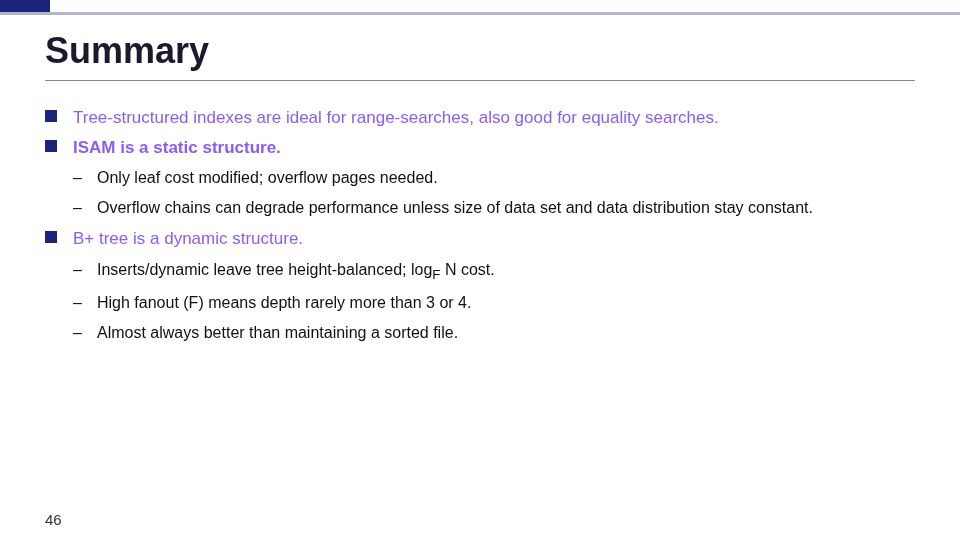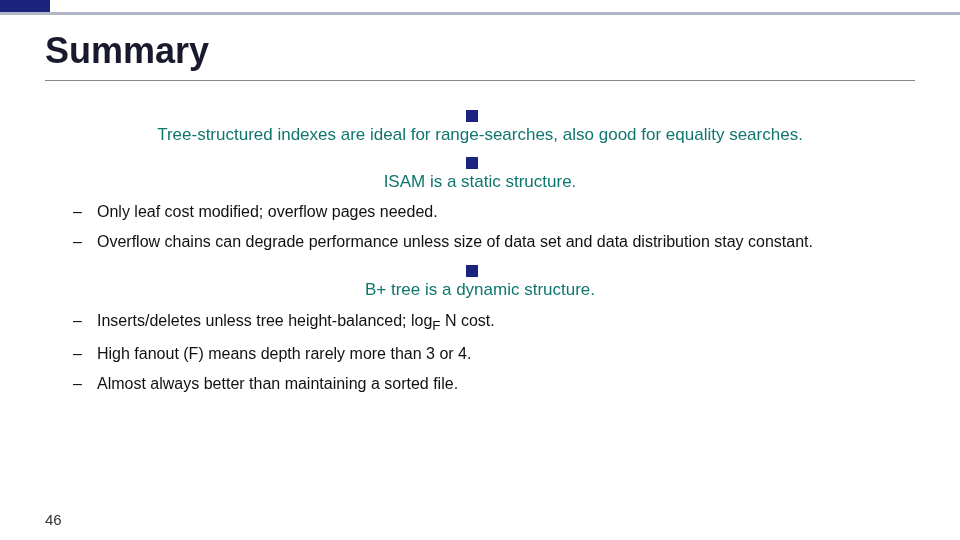--- a/index.html
+++ b/index.html
@@ -57,26 +57,25 @@
       margin-bottom: 24px;
     }
 
     .bullet-list {
       list-style: none;
       padding: 0;
     }
 
     .bullet-item {
       display: flex;
-      align-items: center;
+      align-items: flex-start;
       margin-bottom: 10px;
       font-size: 17px;
-      color: #0f766e;
+      color: #8b5cf6;
       line-height: 1.5;
-      flex-direction: column;
     }
 
     .bullet-square {
       display: inline-block;
       width: 12px;
       height: 12px;
       background: #1a237e;
       min-width: 12px;
       margin-top: 5px;
       margin-right: 16px;
@@ -130,21 +129,21 @@
   <hr class="divider">
 
   <ul class="bullet-list">
 
     <li class="bullet-item section-block">
       <span class="bullet-square"></span>
       <span>Tree-structured indexes are ideal for range-searches, also good for equality searches.</span>
     </li>
 
     <li class="section-block">
-      <div class="bullet-item" style="margin-bottom:4px;">
+      <div class="bullet-item" style="margin-bottom:4px;font-weight:bold;">
         <span class="bullet-square"></span>
         <span>ISAM is a static structure.</span>
       </div>
       <ul class="sub-list">
         <li class="sub-item">
           <span class="dash">–</span>
           <span class="sub-text">Only leaf cost modified; overflow pages needed.</span>
         </li>
         <li class="sub-item">
           <span class="dash">–</span>
@@ -155,21 +154,21 @@
 
     <li class="section-block">
       <div class="bullet-item" style="margin-bottom:0;">
         <span class="bullet-square"></span>
         <span>B+ tree is a dynamic structure.</span>
       </div>
       <ul class="sub-list">
         <li class="sub-item">
           <span class="dash">–</span>
           <span class="sub-text">
-            <span>Inserts/deletes unless tree height-balanced; log</span><sub>F</sub><span> N cost.</span>
+            <span>Inserts/dynamic leave tree height-balanced; log</span><sub>F</sub><span> N cost.</span>
           </span>
         </li>
         <li class="sub-item">
           <span class="dash">–</span>
           <span class="sub-text">High fanout (F) means depth rarely more than 3 or 4.</span>
         </li>
         <li class="sub-item">
           <span class="dash">–</span>
           <span class="sub-text">Almost always better than maintaining a sorted file.</span>
         </li>

